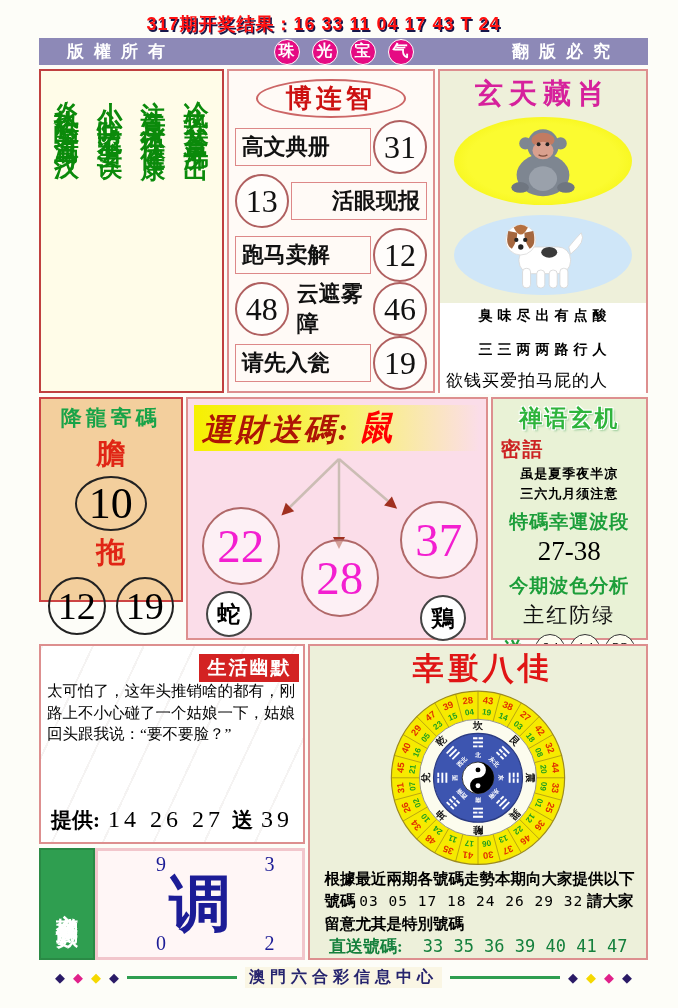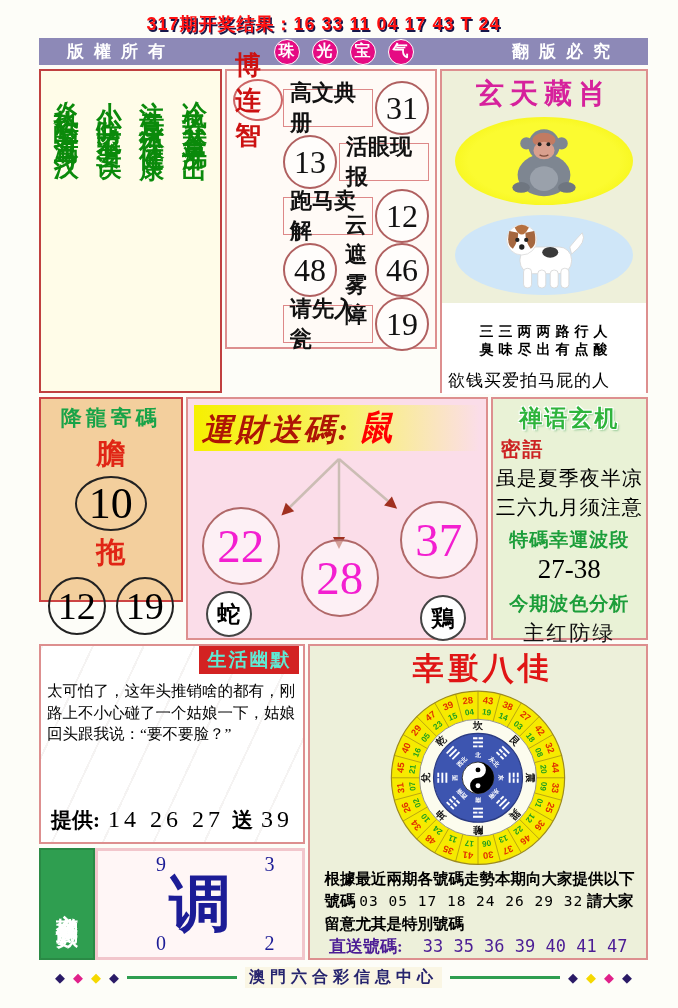--- a/index.html
+++ b/index.html
@@ -24,21 +24,21 @@
 
   
   .poem { width:188px; height:324px; border-color:#c04040; background:#fffce8; padding:4px; }
   .poem-title { color:#a51515; font-weight:bold; font-size:27px; text-align:center;
     font-family:"Liberation Serif", serif; letter-spacing:2px; padding:4px 0 2px 0; }
   .poem-grid { display:flex; justify-content:space-around; height:266px; margin-top:6px; }
   .vert { writing-mode:vertical-rl; text-orientation:upright; }
   .poem-col { color:#0b8a0b; font-weight:bold; font-size:25px; font-family:"Liberation Serif", serif;
     letter-spacing:9px; }
 
-  .bolz { width:212px; height:280px; background:#fffaf6; padding:8px 6px 6px 6px; display:flex; flex-direction:row; }
+  .bolz { width:212px; height:324px; background:#fffaf6; padding:8px 6px 6px 6px; display:flex; flex-direction:column; }
   .bolz-title { width:150px; height:42px; margin:0 auto; border:2px solid #c66; border-radius:50%;
     display:flex; align-items:center; justify-content:center; color:#cc1111; font-weight:bold; font-size:26px;
     font-family:"Liberation Serif", serif; letter-spacing:4px; }
   .bolz-rows { flex:1; display:flex; flex-direction:column; justify-content:space-evenly; margin-top:2px; }
   .bz-row { display:flex; align-items:center; gap:2px; }
   .bz-label { flex:1; border:1px solid #d88; height:38px; display:flex; align-items:center;
     font-family:"Liberation Serif", serif; font-weight:600; font-size:22px; color:#111; padding:0 6px; }
   .bz-label.right { justify-content:flex-end; }
   .bz-label.center { justify-content:center; }
   .num-circle { width:54px; height:54px; border:2px solid #b06060; border-radius:50%; background:#fffdfb;
@@ -79,35 +79,35 @@
   .yc-small { position:absolute; width:46px; height:46px; border:2px solid #444; border-radius:50%;
     background:#fff; display:flex; align-items:center; justify-content:center; color:#000;
     font-family:"Liberation Serif", serif; font-weight:bold; font-size:23px; }
   .yc-arrows { position:absolute; inset:0; }
 
   .chanyu { width:160px; height:243px; background:#e9f2d6; display:flex; flex-direction:column; align-items:center; }
   .chanyu-title { font-weight:bold; font-size:23px; color:#2eb43c; letter-spacing:2px; padding-top:4px;
     text-shadow:1px 1px 0 #fff,-1px -1px 0 #fff,1px -1px 0 #fff,-1px 1px 0 #fff,2px 2px 2px #9c9; }
   .miyu { align-self:flex-start; color:#cc2222; font-weight:bold; font-size:20px; font-family:"Liberation Serif", serif;
     margin:2px 0 0 8px; letter-spacing:2px; }
-  .cy-line { font-size:20px; color:#000; letter-spacing:1px; margin-top:2px; }
+  .cy-line { font-size:13px; color:#000; letter-spacing:1px; margin-top:2px;font-weight:bold; }
   .cy-green { color:#1c9e3a; font-weight:bold; font-size:19px; margin-top:6px; letter-spacing:1px; }
   .cy-range { font-family:"Liberation Serif", serif; font-size:27px; color:#000; margin-top:1px; }
   .cy-black { font-size:21px; color:#111; margin-top:2px; font-family:"Liberation Serif", serif; letter-spacing:2px;text-align:center; }
   .cy-song { display:flex; align-items:center; gap:5px; margin-top:5px; }
   .cy-song-label { color:#1c9e3a; font-weight:bold; font-size:20px; }
   .song-circle { width:30px; height:30px; border:1.5px solid #333; border-radius:50%; display:flex;
     align-items:center; justify-content:center; font-family:"Liberation Serif", serif; font-size:17px; color:#000; background:#fdfdf0; }
 
   
   .col-left { display:flex; flex-direction:column; gap:4px; width:270px; }
   .humor { height:200px; background:
       repeating-linear-gradient(115deg, rgba(200,190,185,.18) 0 2px, transparent 2px 46px), #fff;
     padding:4px 6px; }
-  .humor-badge { position:absolute; top:0; right:4px; background:#d32222; color:#5eead4; font-weight:bold;
+  .humor-badge { position:absolute; top:8px; right:4px; background:#d32222; color:#ffffff; font-weight:bold;
     font-size:19px; padding:1px 8px; letter-spacing:2px; }
   .humor-text { margin-top:30px; font-size:15.5px; line-height:1.4; color:#000; font-family:"Liberation Serif", serif; }
   .humor-provide { position:absolute; bottom:8px; left:10px; display:flex; align-items:baseline; gap:8px; }
   .hp-label { font-weight:bold; font-size:21px; color:#000; font-family:"Liberation Serif", serif; }
   .hp-nums { font-family:"Liberation Serif", serif; font-size:24px; color:#000; letter-spacing:4px; }
 
   .cesu { height:112px; display:flex; border:none; background:transparent; gap:0; }
   .cesu-strip { width:56px; background:#2f9e50; border:2px solid #2a8a45; display:flex; align-items:center; justify-content:center; }
   .cesu-strip .vert { color:#fff; font-weight:bold; font-size:22px; letter-spacing:4px; font-family:"Liberation Serif", serif; }
   .cesu-body { flex:1; background:#fff6f6; border:3px solid #f2c6cc; position:relative;
@@ -118,21 +118,21 @@
   .cn-bl { bottom:2px; left:58px; } .cn-br { bottom:2px; right:28px; }
 
   .bagua { width:344px; height:316px; background:#edf0da; display:flex; flex-direction:column; align-items:center; }
   .bagua-title { color:#e01515; font-weight:bold; font-size:31px; letter-spacing:4px; padding-top:2px;
     font-family:"Liberation Serif", serif; }
   .mirror-char { display:inline-block; transform:scaleX(-1); }
   .bagua-note { font-family:"Liberation Serif", serif; font-weight:bold; color:#000; font-size:15.5px;
     line-height:1.45; padding:2px 10px 0 14px; }
   .bagua-note .nums { font-family:"DejaVu Sans Mono", monospace; font-weight:normal; font-size:14.5px; letter-spacing:1px; }
   .zhisong { display:flex; justify-content:center; gap:20px; align-items:baseline; font-family:"Liberation Serif", serif;
-    font-weight:bold; font-size:17px; color:#4c1d95; }
+    font-weight:bold; font-size:17px; color:#15803d; }
 
   
   .footer { height:30px; display:flex; align-items:center; justify-content:center; gap:8px; margin-top:2px; }
   .f-line { height:3px; background:#2e9e50; width:110px; }
   .f-text { color:#26246e; font-weight:bold; font-size:16px; letter-spacing:5px;
     font-family:"Liberation Serif", serif; background:#faf6e4; padding:0 4px; }
   .diamond { font-size:13px; line-height:1; }
 </style>
 </head>
 <body>
@@ -221,22 +221,22 @@
             <circle cx="30" cy="28" r="17" fill="#fff" stroke="#ddd"></circle>
             <path d="M16 18 Q12 34 20 38 Q26 30 26 20 Z" fill="#a5673f"></path>
             <path d="M44 18 Q48 34 40 38 Q34 30 34 20 Z" fill="#a5673f"></path>
             <path d="M22 14 Q30 8 38 14 Q34 22 30 22 Q26 22 22 14 Z" fill="#b5703f"></path>
             <circle cx="25" cy="28" r="2.4" fill="#222"></circle>
             <circle cx="35" cy="28" r="2.4" fill="#222"></circle>
             <circle cx="30" cy="36" r="3" fill="#222"></circle>
           </svg>
         </div>
         <div class="zodiac-text">
+          <div class="zt-line">臭味尽出有点酸</div>
           <div class="zt-line gap">三三两两路行人</div>
-          <div class="zt-line">臭味尽出有点酸</div>
           <div class="zt-plain">欲钱买爱拍马屁的人</div>
         </div>
       </div>
     </div>
 
     <div class="row">
       <div class="panel drop">
         <div class="drop-title">降龍寄碼</div>
         <div class="red-char">膽</div>
         <div class="big-circle c10">10</div>

